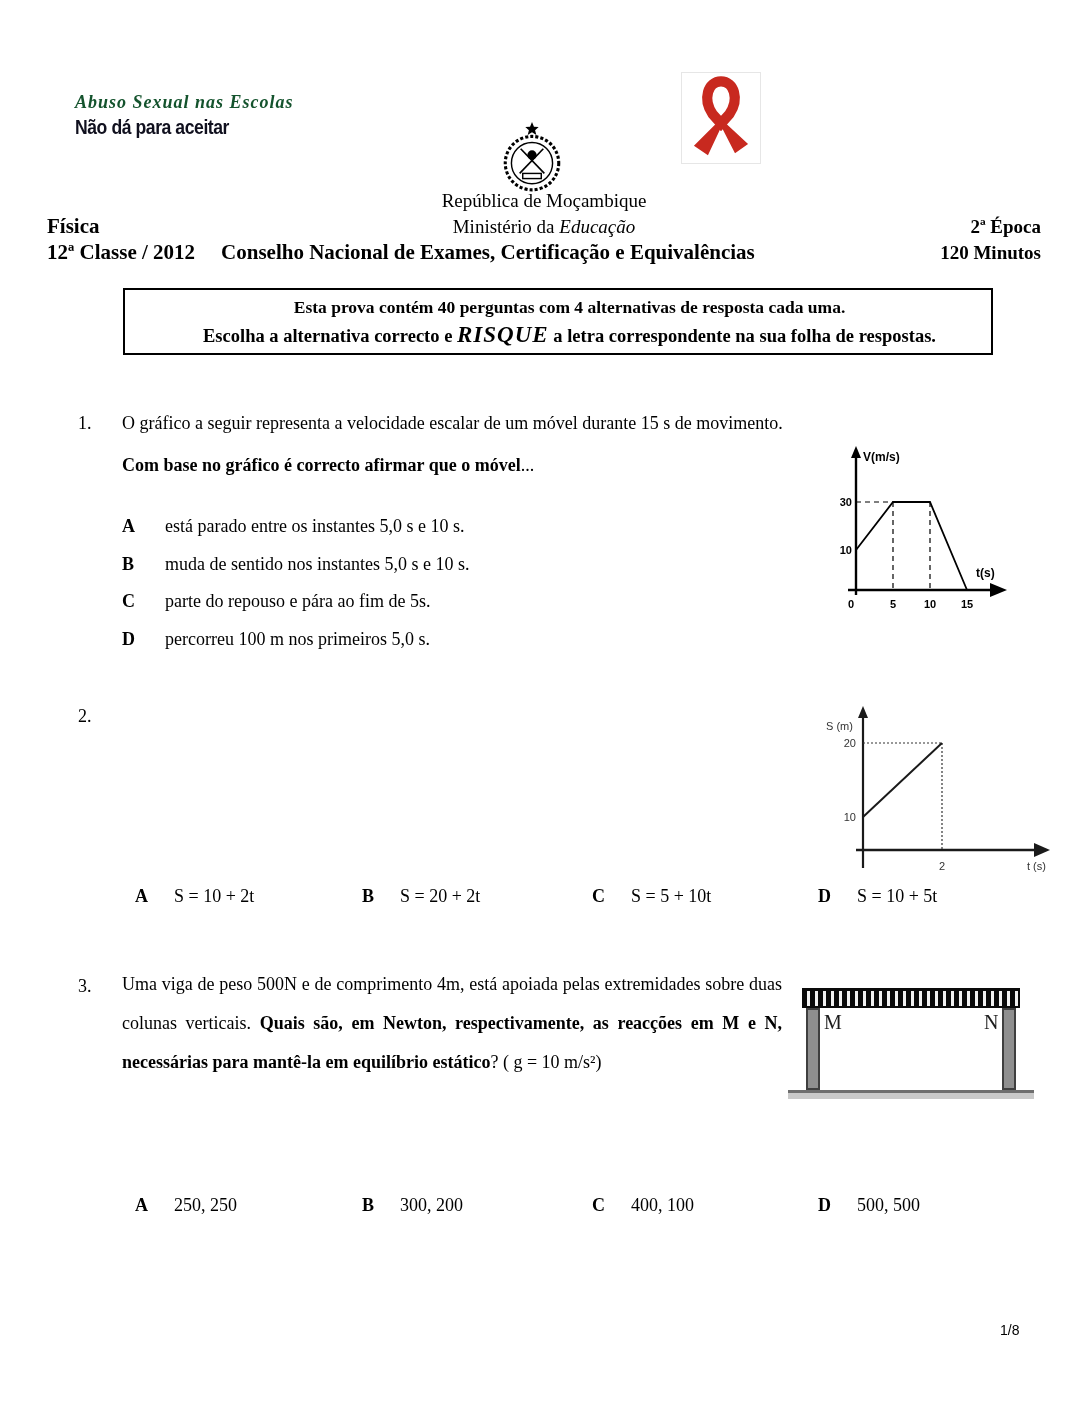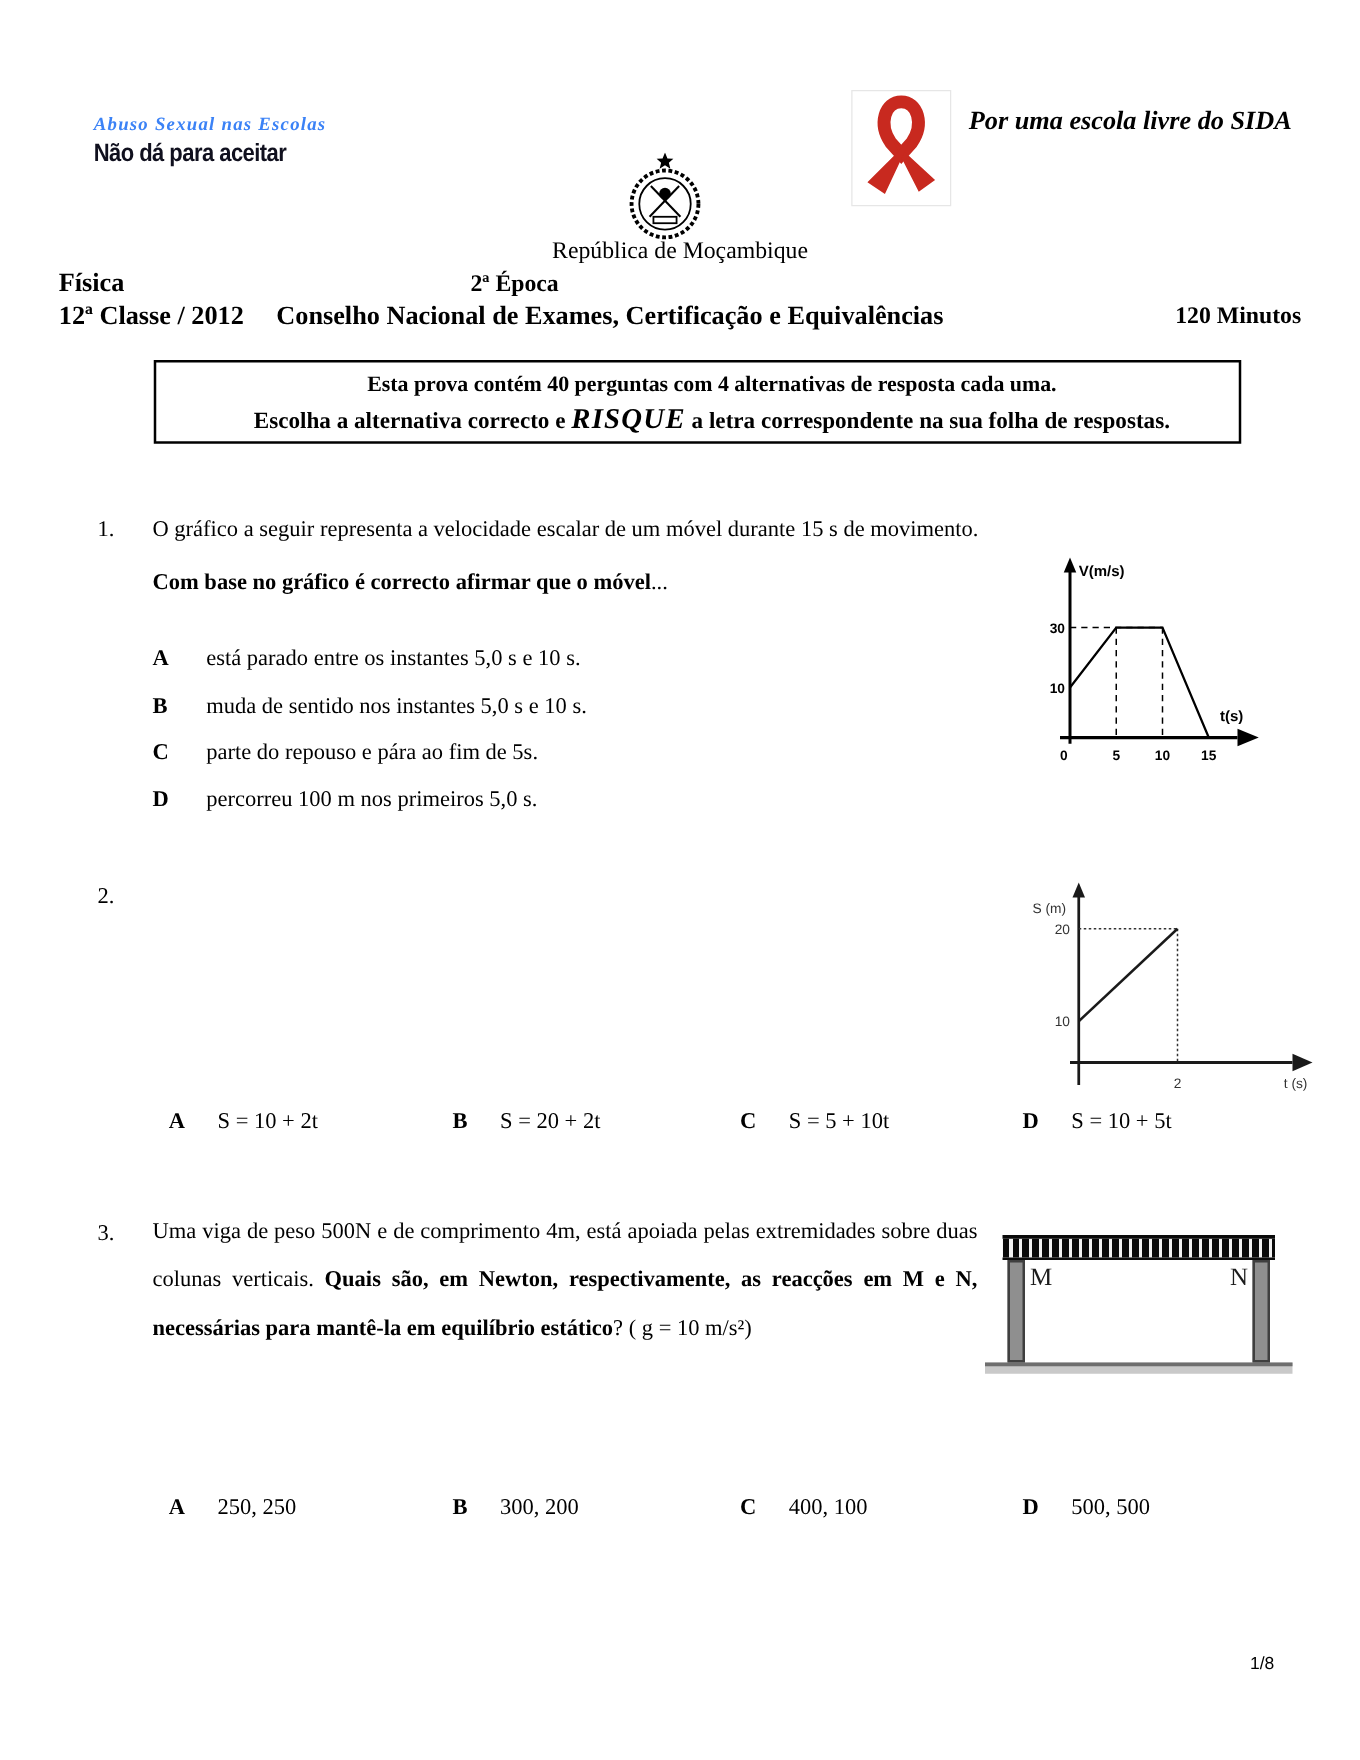--- a/index.html
+++ b/index.html
@@ -4,21 +4,21 @@
 <style>
   * { margin:0; padding:0; box-sizing:border-box; }
   html,body { background:#fff; }
   .page {
     position:relative; width:1088px; height:1408px; background:#ffffff;
     font-family:"Liberation Serif", serif; color:#000; overflow:hidden;
   }
   .abs { position:absolute; }
 
   
-  .campaign-line1 { font-style:italic; font-weight:bold; font-size:15px; letter-spacing:1px; color:#3b82f6; }
+  .campaign-line1 { font-style:italic; font-weight:bold; font-size:18px; letter-spacing:1px; color:#14532d; }
   .campaign-line2 { font-family:"Liberation Sans", sans-serif; font-weight:bold; font-size:20px; letter-spacing:-0.5px; color:#10101e; transform:scaleX(.88); transform-origin:left; }
   .sida-box { display:flex; align-items:flex-start; gap:14px; }
   .sida-ribbon { border:1px solid #e6e6e6; padding:1px; background:#fff; }
   .sida-text { font-weight:bold; font-style:italic; font-size:21px; margin-top:12px; white-space:nowrap; }
 
   .center-line { width:100%; text-align:center; font-weight:normal; font-size:19px; }
   .hdr-left { font-weight:bold; font-size:21px; }
   .hdr-right { font-weight:bold; font-size:19px; text-align:right; }
 
   .instr-box {
@@ -68,39 +68,39 @@
   </div>
 
   <div class="abs sida-box" style="left:681px; top:72px;">
     <div class="sida-ribbon">
       <svg width="76" height="84" viewBox="0 0 80 90">
         <path d="M40 8 C26 8 20 27 31 43 L40 53 49 43 C60 27 54 8 40 8 Z" fill="none" stroke="#c8291f" stroke-width="11"></path>
         <polygon points="31,38 43,51 69,75 55,85" fill="#c8291f"></polygon>
         <polygon points="49,38 37,51 11,77 26,87" fill="#c8291f"></polygon>
       </svg>
     </div>
-    <div class="sida-text">Por  uma escola livre do SIDA</div>
   </div>
 
   <div class="abs" style="left:500px; top:122px;">
     <svg width="64" height="72" viewBox="0 0 60 70">
       <polygon points="30,0 31.9,4.6 36.5,4.9 33,8 34.2,12.6 30,10 25.8,12.6 27,8 23.5,4.9 28.1,4.6" fill="#000"></polygon>
       <circle cx="30" cy="40" r="26" fill="none" stroke="#000" stroke-width="3" stroke-dasharray="3 2"></circle>
       <circle cx="30" cy="40" r="20" fill="none" stroke="#000" stroke-width="1.4"></circle>
       <circle cx="30" cy="32" r="4.5" fill="#000"></circle>
       <line x1="19" y1="26" x2="42" y2="50" stroke="#000" stroke-width="1.6"></line>
       <line x1="41" y1="26" x2="18" y2="50" stroke="#000" stroke-width="1.6"></line>
       <rect x="21" y="50" width="18" height="5" fill="none" stroke="#000" stroke-width="1.4"></rect>
     </svg>
   </div>
 
   <div class="abs center-line" style="left:0; top:190px;">República de Moçambique</div>
 
   <div class="abs" style="left:47px; top:214px; width:994px; display:flex; align-items:baseline;">
     <div class="hdr-left" style="width:200px;">Física</div>
+    <div class="center-line" style="flex:1;"><span>Ministério da </span><i>Educação</i></div>
     <div class="hdr-right" style="width:200px;">2ª Época</div>
   </div>
 
   <div class="abs" style="left:47px; top:240px; width:994px; display:flex; align-items:center;">
     <div class="hdr-left">12ª Classe / 2012</div>
     <div class="hdr-left" style="margin-left:26px; flex:1;">Conselho Nacional de Exames, Certificação e Equivalências</div>
     <div class="hdr-right">120 Minutos</div>
   </div>
 
   <div class="abs instr-box" style="left:123px; top:288px; width:870px; height:67px;">

